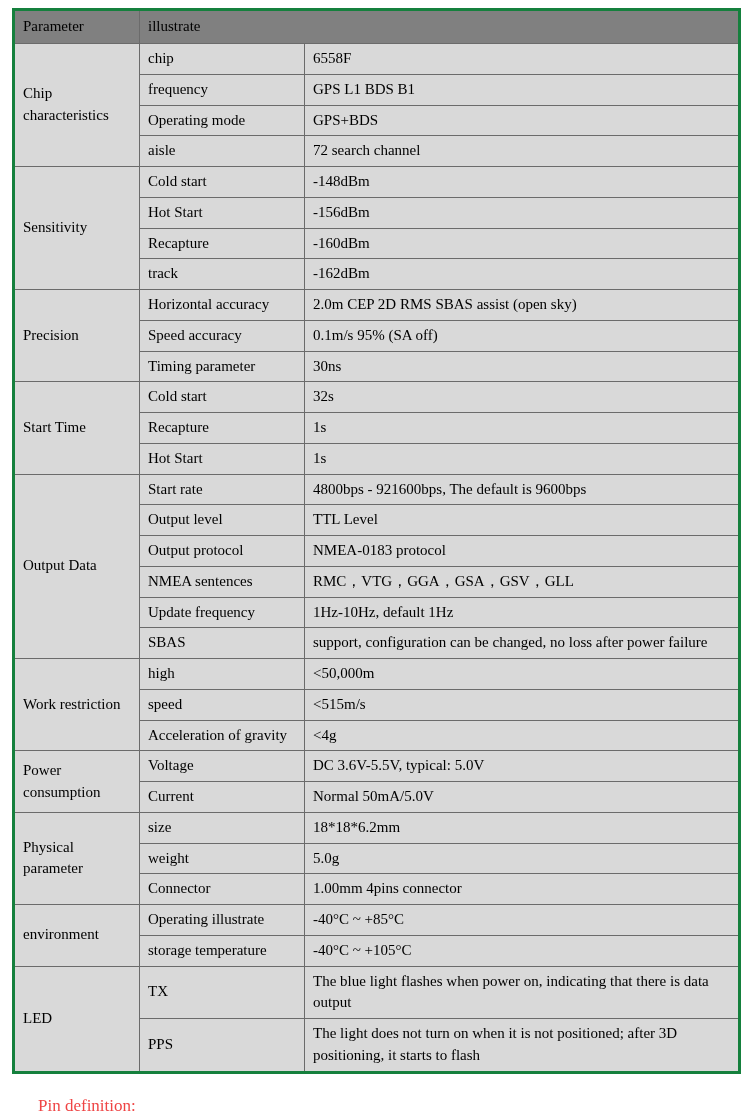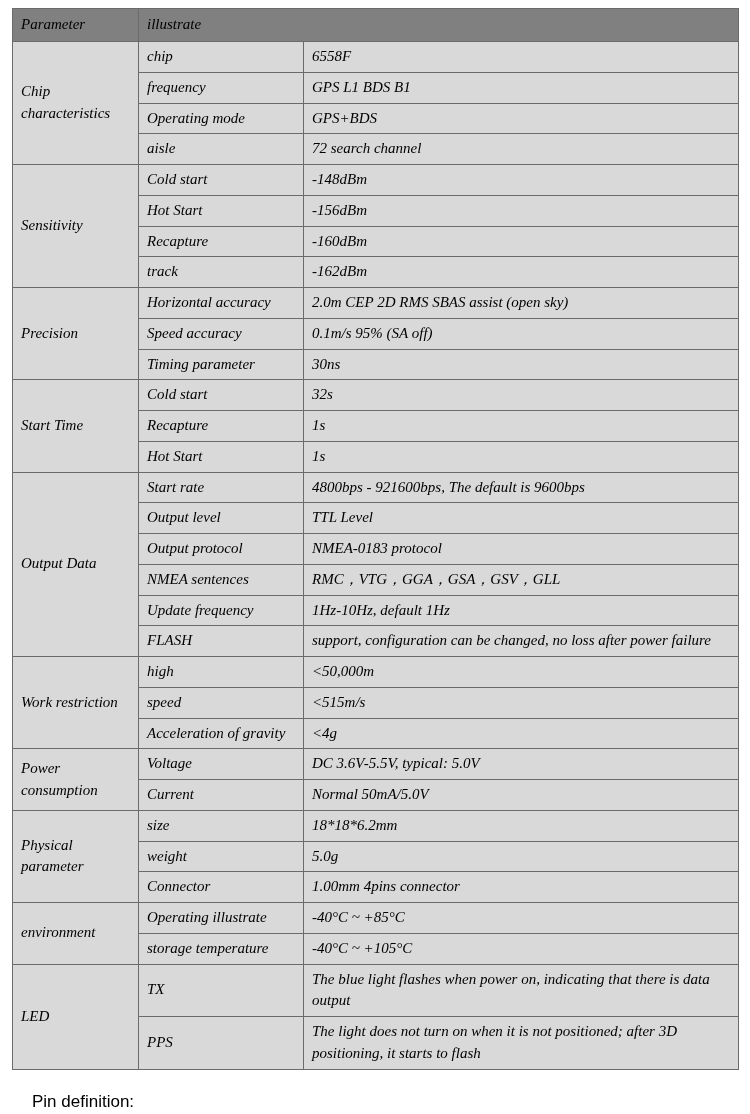--- a/index.html
+++ b/index.html
@@ -18,22 +18,21 @@
     position: relative;
     width: 750px;
     height: 1114px;
     box-sizing: border-box;
     padding: 8px 12px 0 12px;
   }
   table.spec {
     border-collapse: collapse;
     width: 726px;
     table-layout: fixed;
-    border: 1px solid #15803d;
-    font-style: italic;
+    border: 3px solid #15803d;
   }
   table.spec col.c1 { width: 126px; }
   table.spec col.c2 { width: 165px; }
   table.spec col.c3 { width: 435px; }
 
   table.spec th,
   table.spec td {
     border: 1px solid #6b6b6b;
     padding: 4px 8px;
     font-size: 15px;
@@ -56,24 +55,24 @@
     margin-left: 14px;
   }
   td.justify {
     text-align: justify;
     text-align-last: left;
     padding-top: 7px;
     padding-bottom: 7px;
   }
   .pin-def {
     margin-top: 22px;
-    margin-left: 20px;
-    font-family: Liberation Sans, sans-serif;
+    margin-left: 26px;
+    font-family: Liberation Serif, serif;
     font-size: 17px;
-    color: #000000;
+    color: #ef4444;
   }
 </style>
 </head>
 <body>
 
 <div class="page">
 
   <table class="spec">
     <colgroup>
       <col class="c1">
@@ -162,21 +161,21 @@
         </tr>
         <tr>
           <td>NMEA sentences</td>
           <td>RMC，VTG，GGA，GSA，GSV，GLL</td>
         </tr>
         <tr>
           <td>Update frequency</td>
           <td>1Hz-10Hz, default 1Hz</td>
         </tr>
         <tr>
-          <td>FLASH</td>
+          <td>SBAS</td>
           <td class="justify">support, configuration can be changed, no loss after power failure</td>
         </tr>
         <tr>
           <td class="group" rowspan="3">Work restriction</td>
           <td>high</td>
           <td>&lt;50,000m</td>
         </tr>
         <tr>
           <td>speed</td>
           <td>&lt;515m/s</td>

